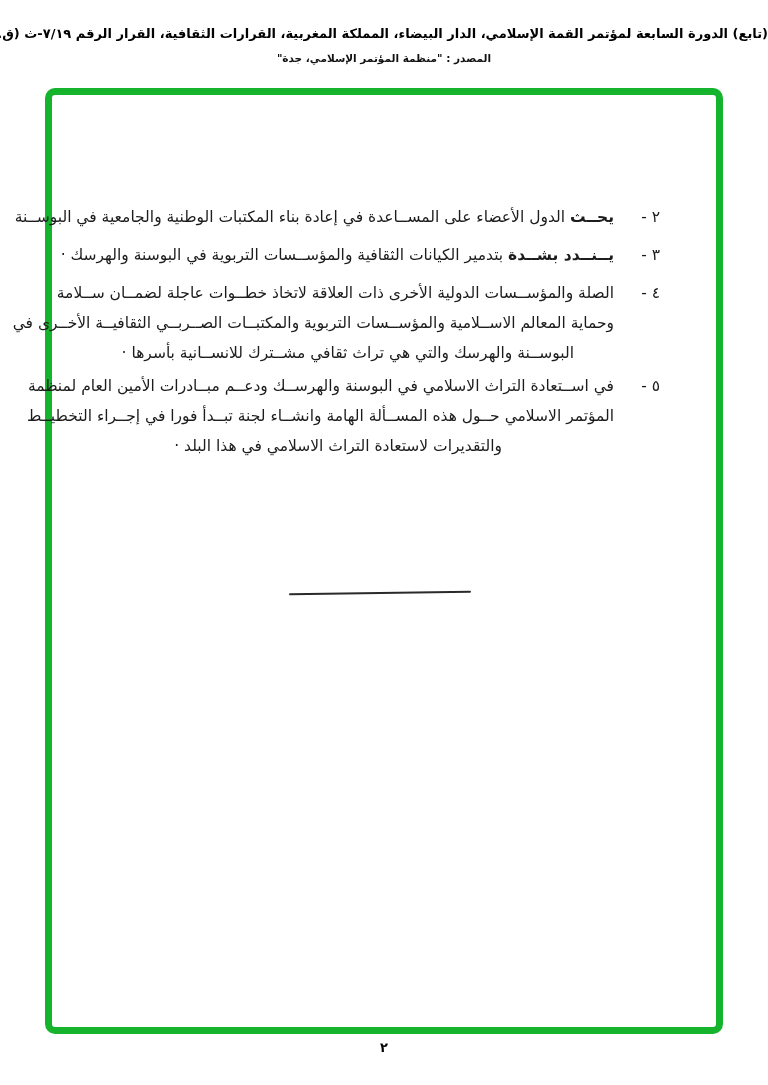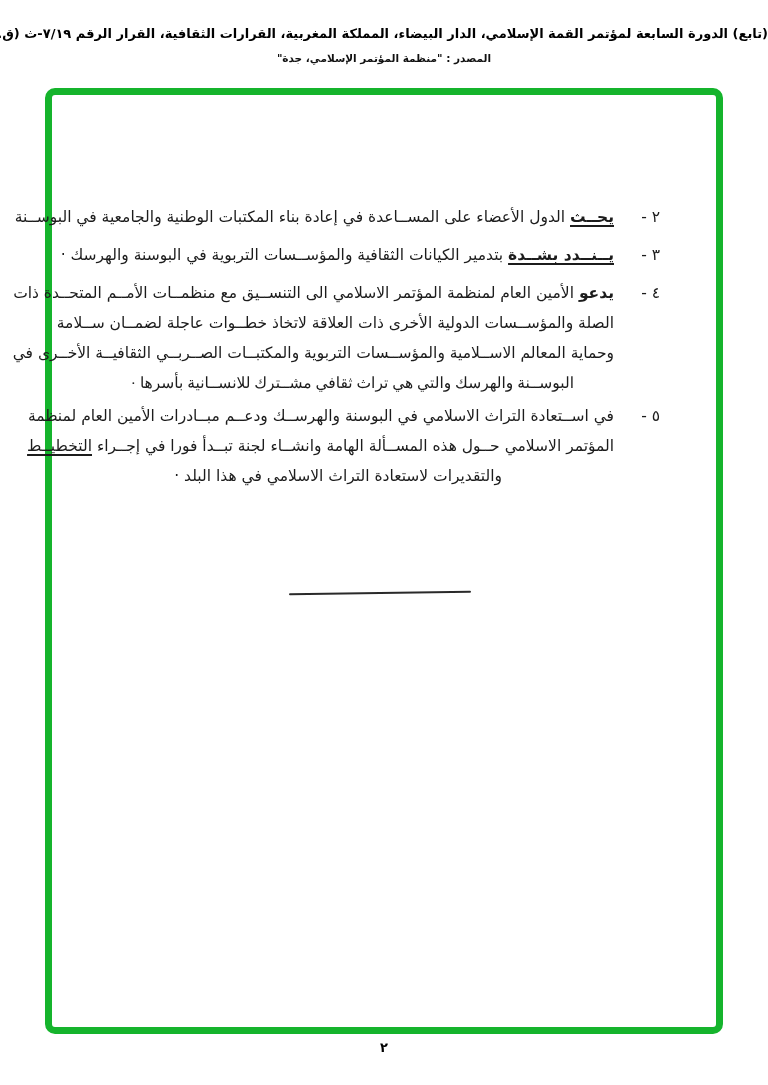--- a/index.html
+++ b/index.html
@@ -42,24 +42,24 @@
     direction: rtl;
     font-size: 15.5px; line-height: 30px; color: #1c1c1c;
   }
   .item { display: flex; }
   .item.mb8 { margin-bottom: 8px; }
   .item.mb3 { margin-bottom: 3px; }
   .marker { flex: 0 0 46px; width: 46px; text-align: right; padding-left: 6px; box-sizing: border-box; }
   .text { flex: 1 1 auto; min-width: 0; }
   .line { text-align: right; white-space: nowrap; }
   .ind-a { padding-right: 26px; }
-  .ind-b { padding-right: 40px; font-family: Liberation Serif, serif; }
+  .ind-b { padding-right: 40px; }
   .ind-c { padding-right: 112px; text-align: right; }
   .lead { font-weight: bold; }
-  .u { text-decoration: underline; text-underline-offset: 3px; text-decoration-thickness: 1.5px; }
+  .u { text-underline-offset: 3px; text-decoration-thickness: 1.5px; }
 
   
   .sep {
     position: absolute; left: 289px; top: 592px;
     width: 182px; height: 2px;
     background: #2a2a2a;
     transform: rotate(-0.8deg);
     border-radius: 1px;
   }
 
@@ -92,21 +92,20 @@
     <div class="item mb8">
       <div class="marker">٣ -</div>
       <div class="text">
         <div class="line"><span class="lead u">يــنــدد بشــدة</span> <span>بتدمير الكيانات الثقافية والمؤســسات التربوية في البوسنة والهرسك ·</span></div>
       </div>
     </div>
 
     <div class="item mb3">
       <div class="marker">٤ -</div>
       <div class="text">
-        <div class="line"><span class="lead">يدعو</span> <span>الأمين العام لمنظمة المؤتمر الاسلامي الى التنســيق مع منظمــات الأمــم المتحــدة ذات</span></div>
         <div class="line">الصلة والمؤســسات الدولية الأخرى ذات العلاقة لاتخاذ خطــوات عاجلة لضمــان ســلامة</div>
         <div class="line">وحماية المعالم الاســلامية والمؤســسات التربوية والمكتبــات الصــربــي الثقافيــة الأخــرى في</div>
         <div class="line ind-b">البوســنة والهرسك والتي هي تراث ثقافي مشــترك للانســانية بأسرها ·</div>
       </div>
     </div>
 
     <div class="item">
       <div class="marker">٥ -</div>
       <div class="text">
         <div class="line">في اســتعادة التراث الاسلامي في البوسنة والهرســك ودعــم مبــادرات الأمين العام لمنظمة</div>

